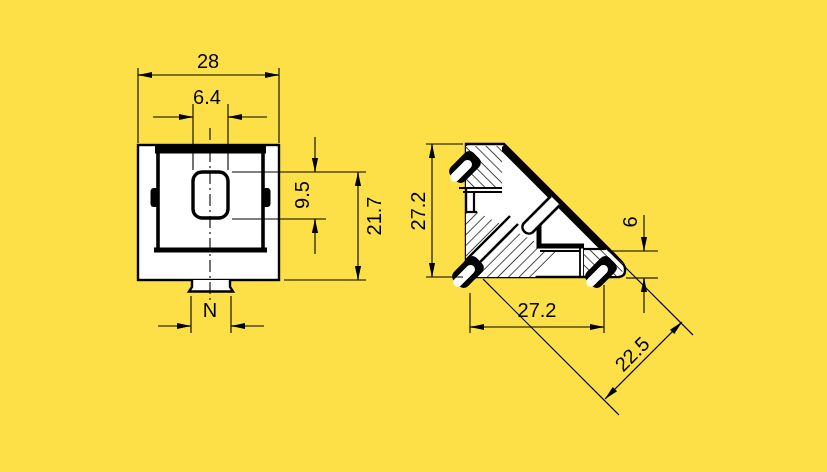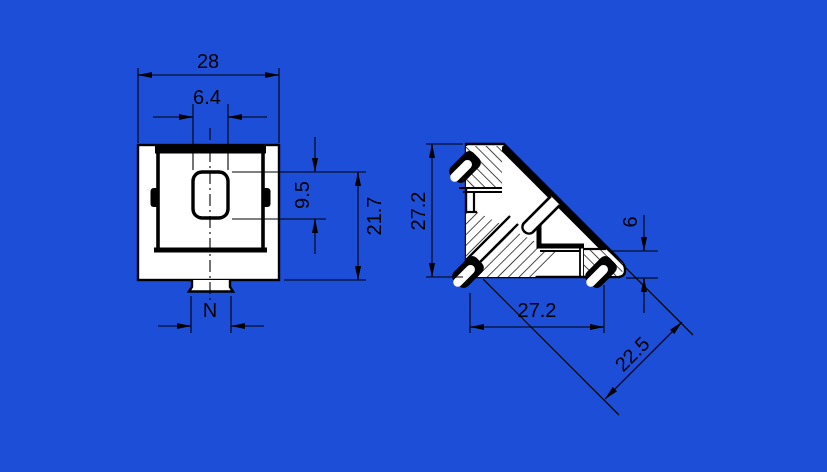--- a/index.html
+++ b/index.html
@@ -1,16 +1,16 @@
 <!DOCTYPE html>
 <html><head>
 <meta charset="utf-8">
 <style>
   html,body{margin:0;padding:0;background:#ffffff;}
-  .stage{position:relative;width:827px;height:472px;background:#1d4ed8;overflow:hidden;
+  .stage{position:relative;width:827px;height:472px;background:#fde047;overflow:hidden;
          font-family:"Liberation Sans",sans-serif;}
   svg{display:block}
   text{font-family:"Liberation Sans",sans-serif;font-size:20px;fill:#000;}
   .ext,.dim{stroke:#000;stroke-width:1.1;fill:none;}
   .ow{stroke:#000;stroke-width:2.4;fill:#fff;}
   .t{stroke:#000;stroke-width:3.6;fill:none;}
   .tt{stroke:#000;stroke-width:5;fill:none;}
   .m{stroke:#000;stroke-width:2.2;fill:none;}
   .cl{stroke:#000;stroke-width:1.1;fill:none;stroke-dasharray:12 4 2 4;}
 </style>

